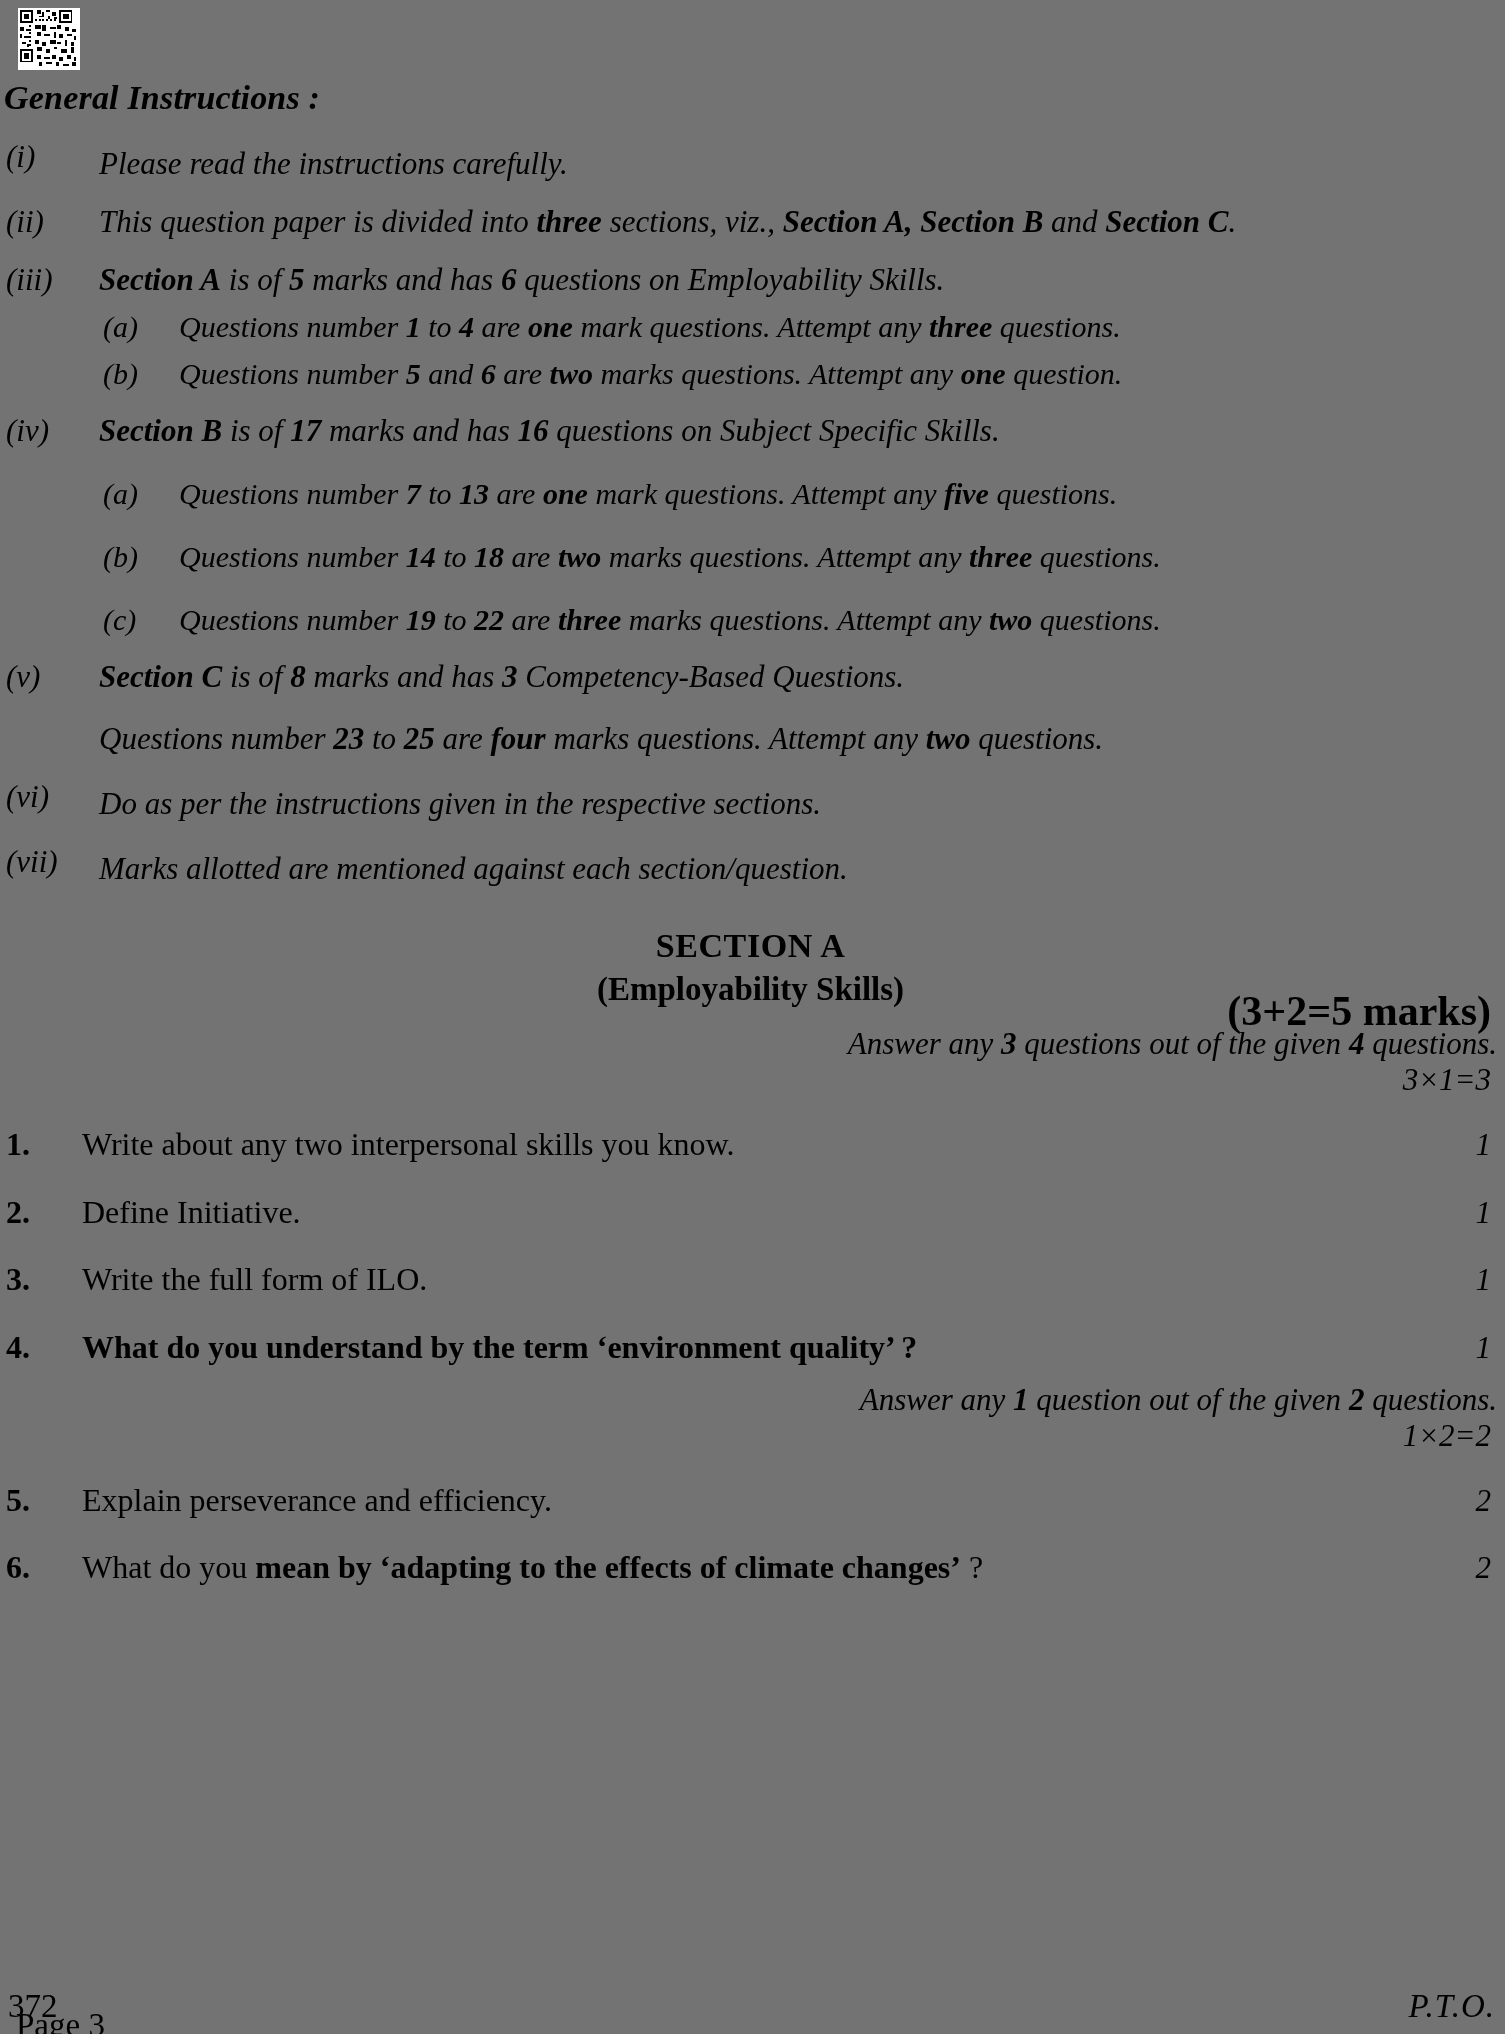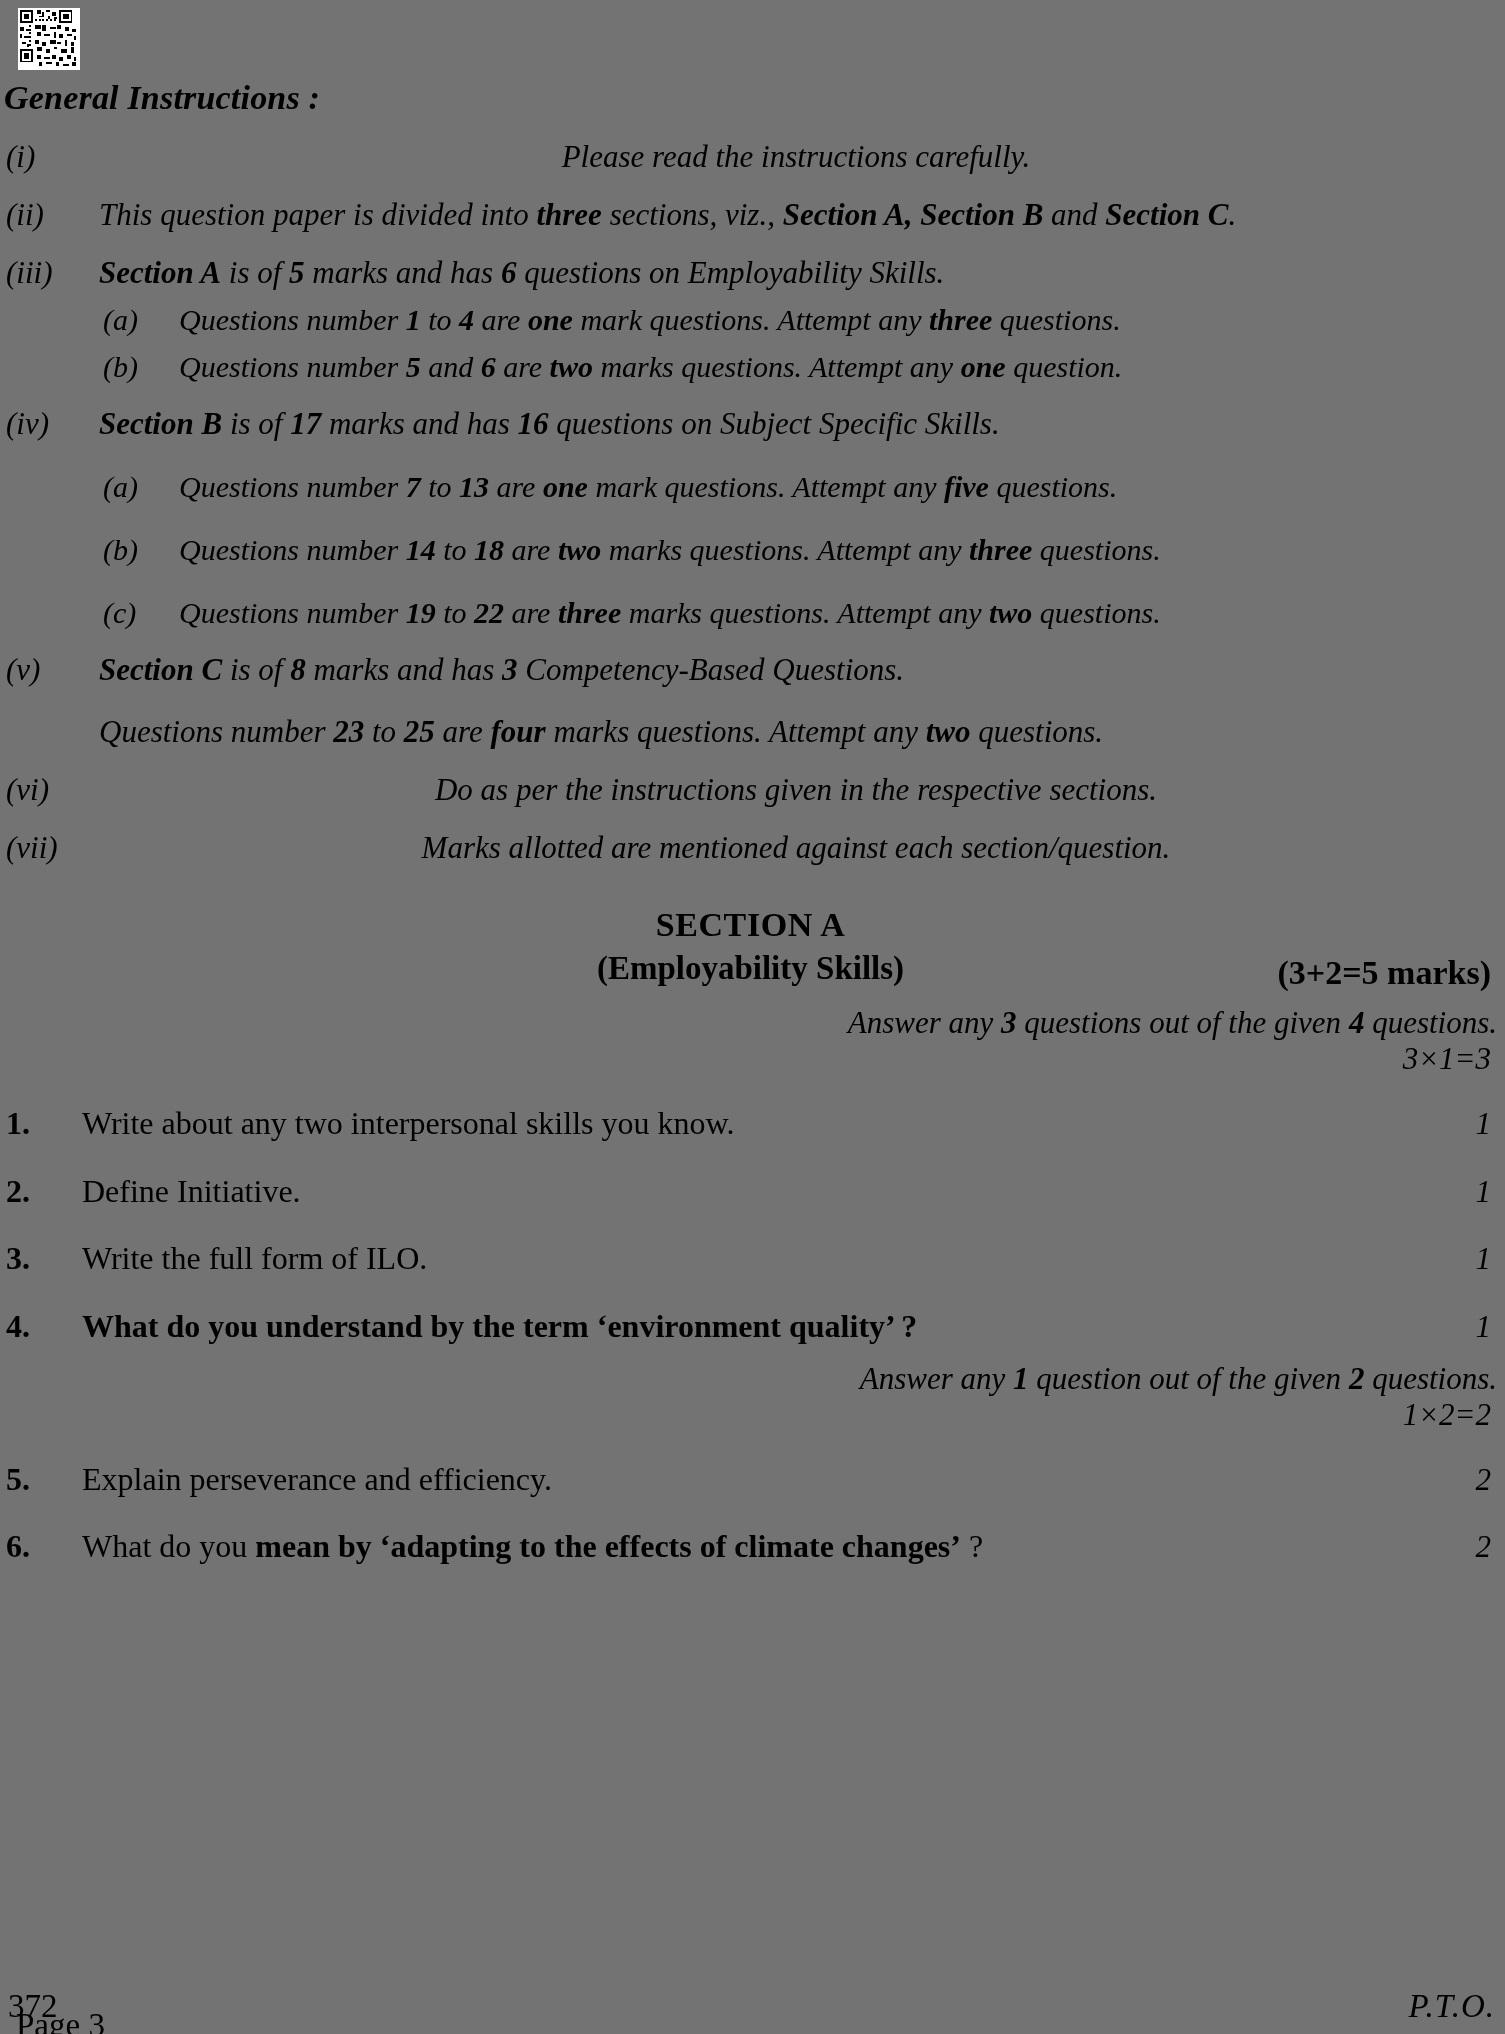--- a/index.html
+++ b/index.html
@@ -62,21 +62,21 @@
   }
   .inst-body {
     flex: 1 1 auto;
     font-style: italic;
     font-size: 31px;
     line-height: 1.42;
     text-align: justify;
     text-justify: inter-word;
     padding-right: 4px;
   }
-  .inst-body.nojust { text-align: center; }
+  .inst-body.nojust { text-align: left; margin-top: 7px; }
 
   
   .sub {
     display: flex;
     align-items: flex-start;
     margin-top: 4px;
   }
   .sub-mark {
     flex: 0 0 80px;
     font-style: italic;
@@ -112,23 +112,23 @@
     height: 42px;
   }
   .sec-sub {
     text-align: center;
     font-weight: bold;
     font-size: 33px;
   }
   .sec-marks {
     position: absolute;
     right: 6px;
-    top: 4px;
+    top: 16px;
     font-weight: bold;
-    font-size: 34px;
+    font-size: 42px;
   }
 
   
   .directive {
     display: flex;
     align-items: flex-end;
     margin-top: 13px;
     font-style: italic;
     font-size: 31px;
     flex-direction: column;

